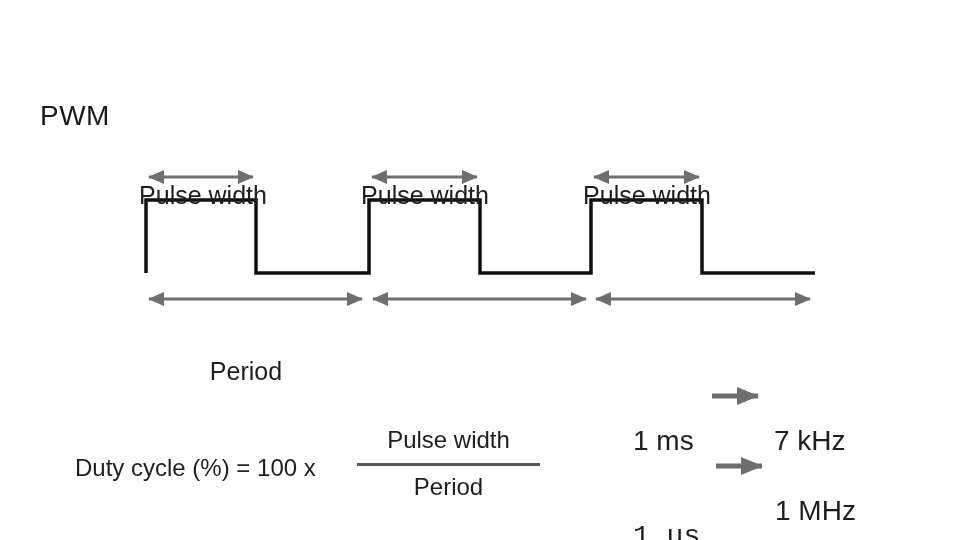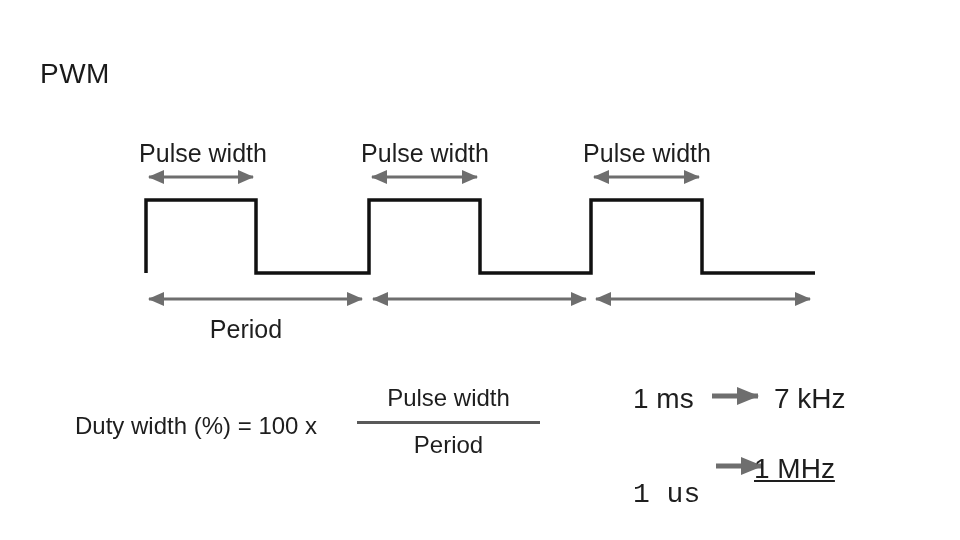--- a/index.html
+++ b/index.html
@@ -5,21 +5,21 @@
   html, body { margin: 0; padding: 0; background: #ffffff; }
   .canvas {
     position: relative;
     width: 960px;
     height: 540px;
     background: #ffffff;
     font-family: "Liberation Sans", sans-serif;
     color: #1e1e1e;
     overflow: hidden;
   }
-  .abs { position: absolute; }
+  .abs { position: absolute; margin-top: 42px; }
   .page-title {
     left: 40px; top: 58px;
     font-size: 28px;
     letter-spacing: 0.5px;
     color: #1a1a1a;
   }
   .pw-label {
     top: 139px; width: 180px;
     text-align: center;
     font-size: 25px;
@@ -46,21 +46,21 @@
     display: block;
     height: 3px;
     background: #595959;
     border: none; margin: 0;
   }
   .fraction .denominator { display: block; padding-top: 7px; }
   .conv-text { font-size: 28px; }
   .conv-from-1 { left: 633px; top: 383px; }
   .conv-to-1   { left: 774px; top: 383px; }
   .conv-from-2 { left: 633px; top: 479px; font-family: Liberation Mono, monospace; }
-  .conv-to-2   { left: 754px; top: 453px; text-decoration: underline; }
+  .conv-to-2   { left: 775px; top: 453px; }
   svg.overlay { position: absolute; left: 0; top: 0; }
 </style>
 </head>
 <body>
 
 <div class="canvas">
 
   <svg class="overlay" width="960" height="540" viewBox="0 0 960 540">
     <defs>
       <marker id="ah" markerUnits="userSpaceOnUse" markerWidth="16" markerHeight="14" refX="15" refY="7" orient="auto-start-reverse">
@@ -86,21 +86,21 @@
   </svg>
 
   <div class="abs page-title">PWM</div>
 
   <div class="abs pw-label pw-label-1">Pulse width</div>
   <div class="abs pw-label pw-label-2">Pulse width</div>
   <div class="abs pw-label pw-label-3">Pulse width</div>
 
   <div class="abs period-label">Period</div>
 
-  <div class="abs formula-lhs">Duty width (%) = 100 x</div>
+  <div class="abs formula-lhs">Duty cycle (%) = 100 x</div>
   <div class="abs fraction">
     <span class="numerator">Pulse width</span>
     <span class="frac-bar"></span>
     <span class="denominator">Period</span>
   </div>
 
   <div class="abs conv-text conv-from-1">1 ms</div>
   <div class="abs conv-text conv-to-1">7 kHz</div>
   <div class="abs conv-text conv-from-2">1 us</div>
   <div class="abs conv-text conv-to-2">1 MHz</div>

